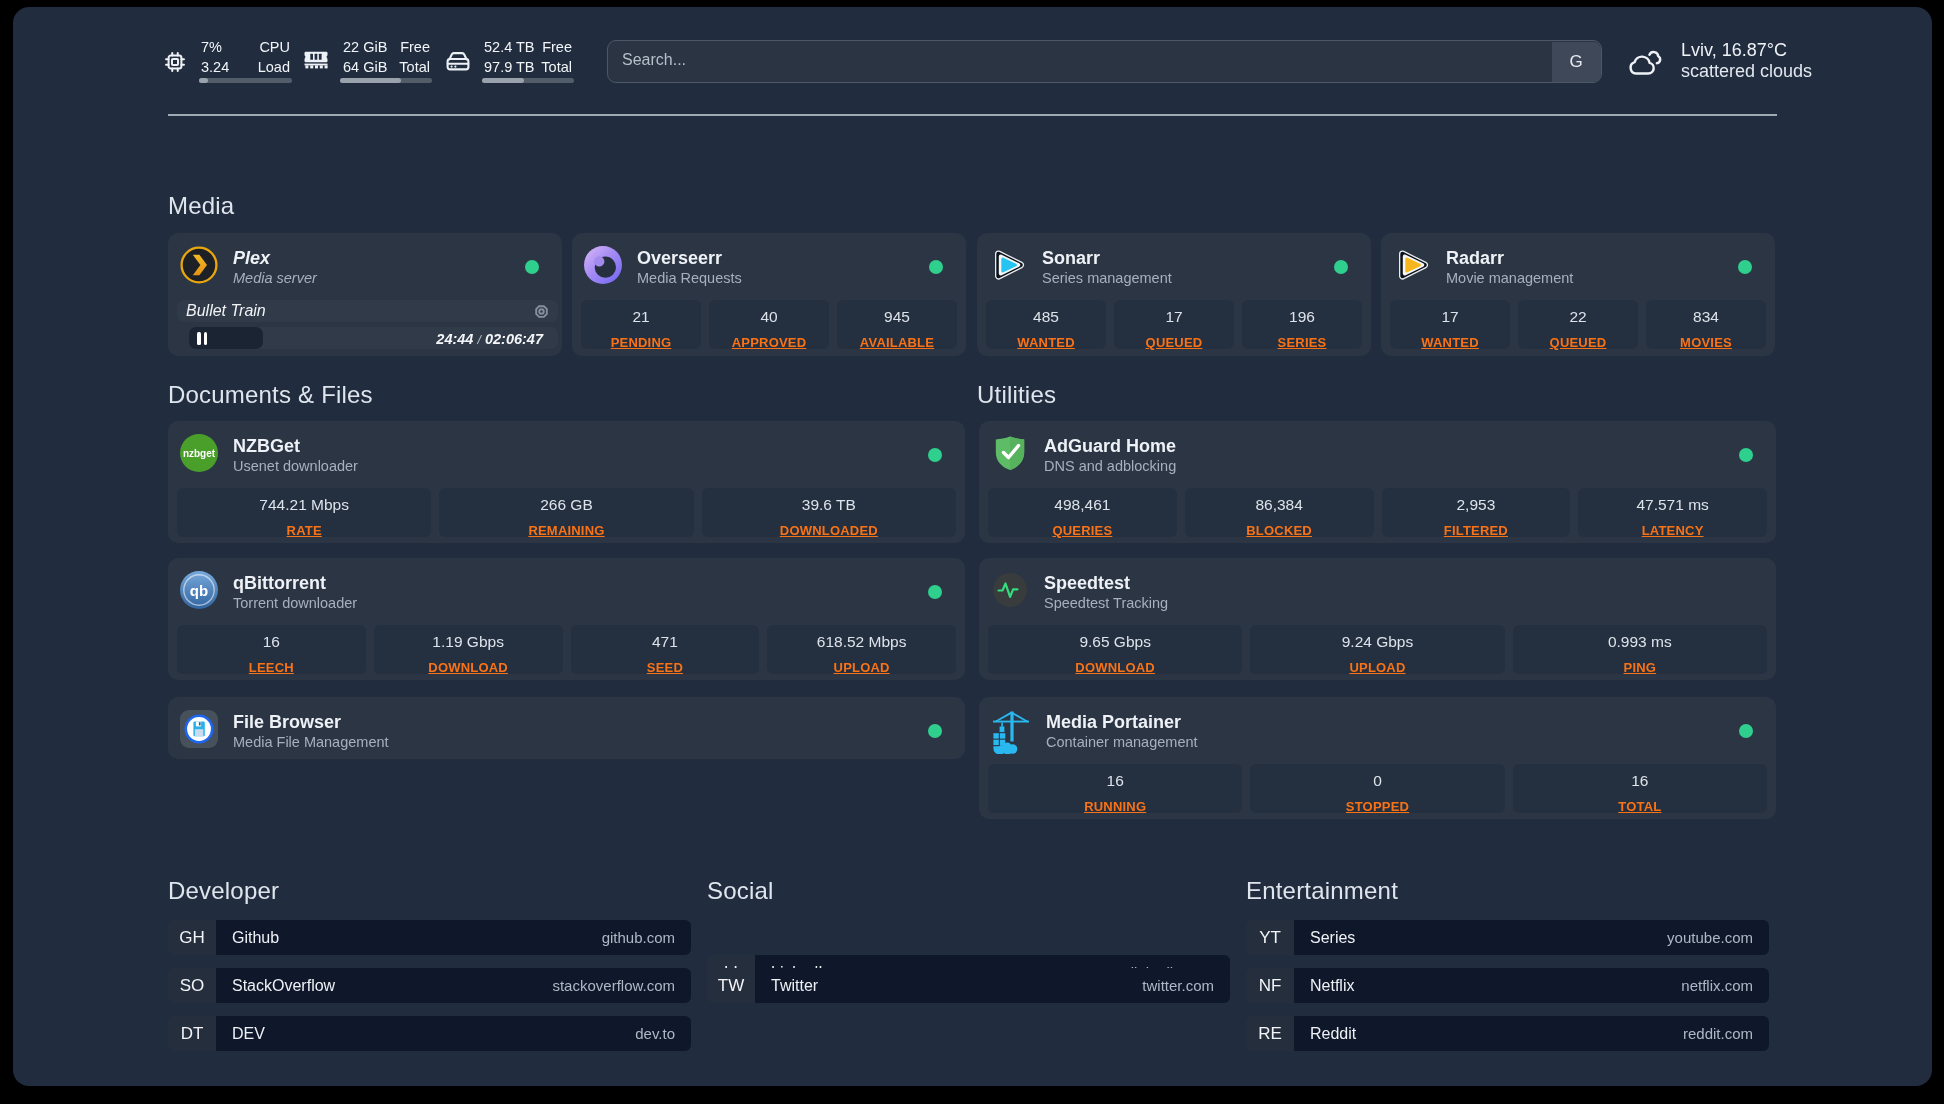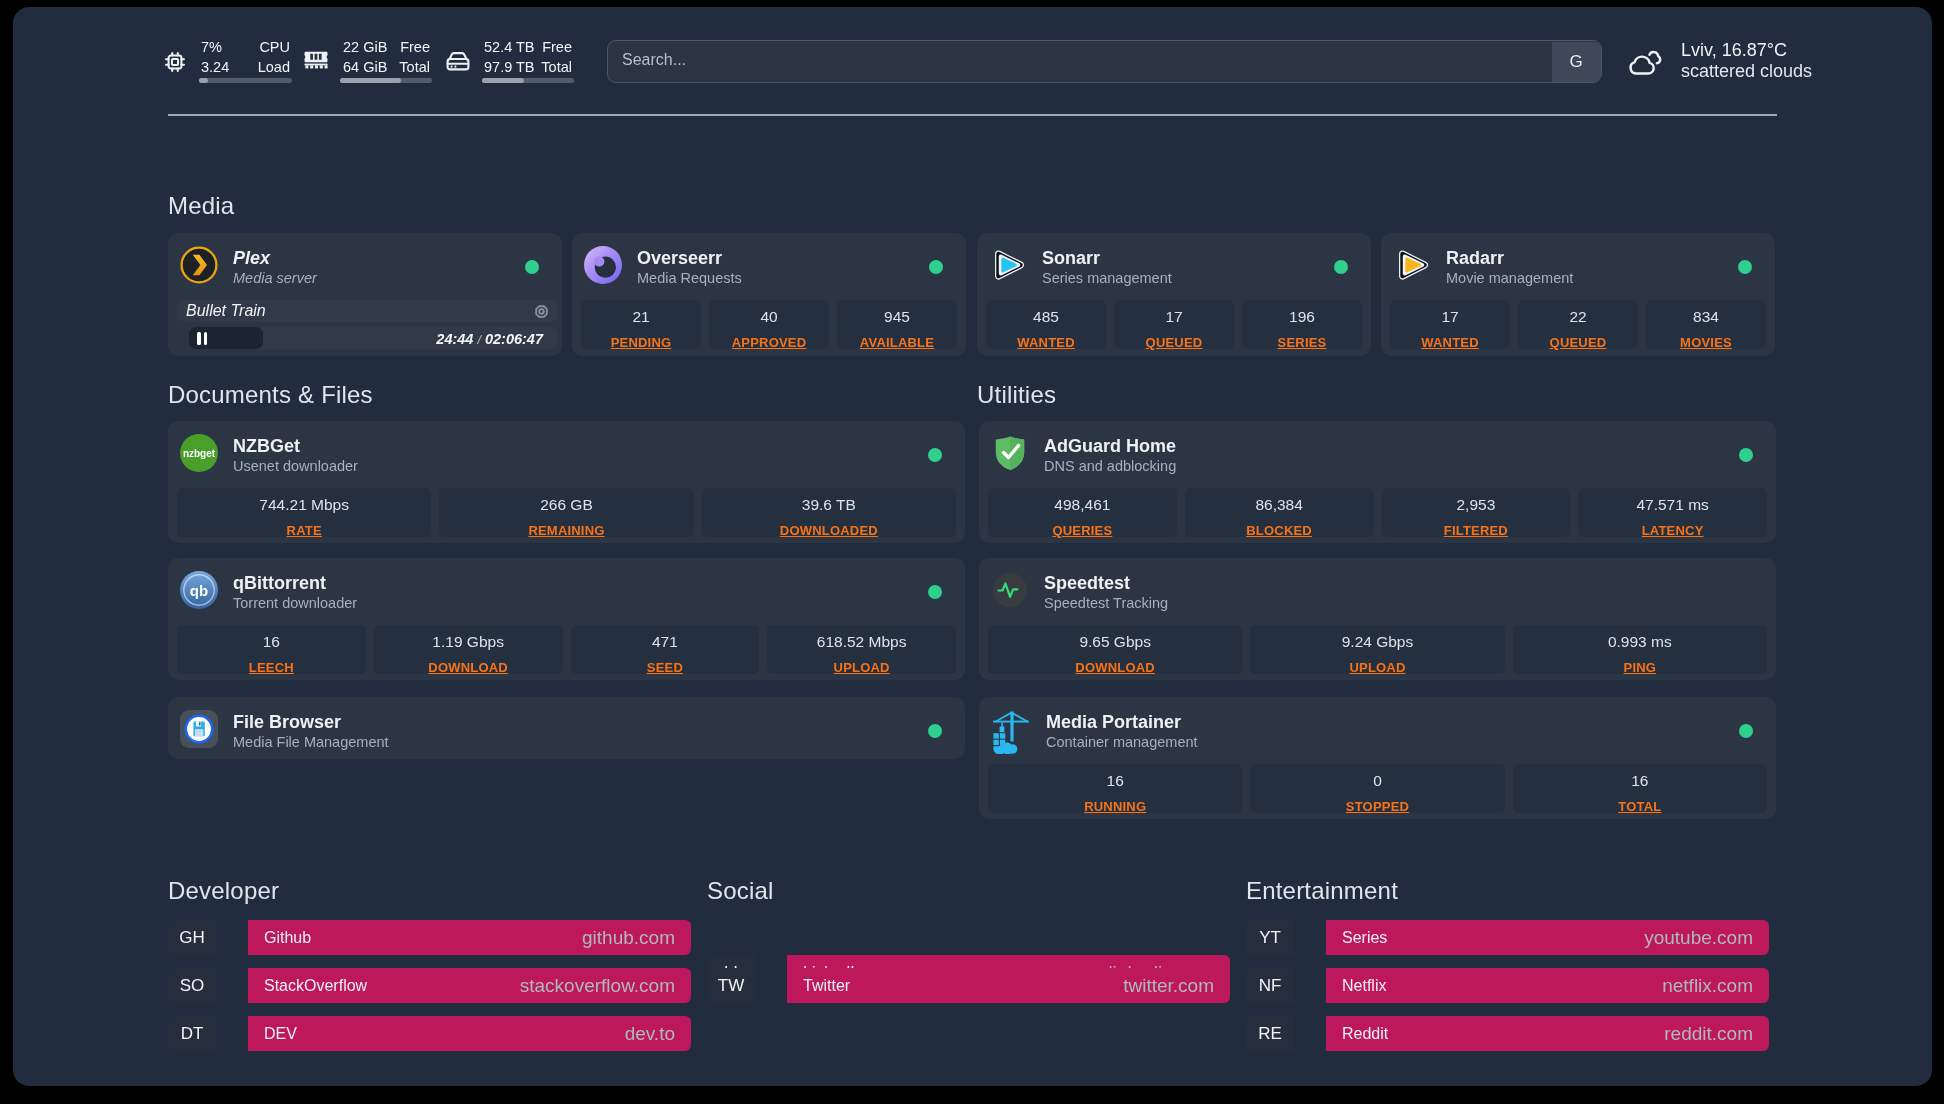--- a/index.html
+++ b/index.html
@@ -11,25 +11,25 @@
   .card { position:absolute; background:#2b3544; border-radius:10px; }
   .hdr { position:absolute; left:12px; top:13px; display:flex; align-items:flex-start; gap:15px; }
   .tt1 { font-size:18px; line-height:21px; font-weight:700; color:#eef1f5; }
   .tt2 { font-size:14.5px; line-height:17px; color:#a6b0be; margin-top:1px; }
   .hdr > div:last-child { margin-top:2px; }
   .dot { position:absolute; width:14px; height:14px; border-radius:50%; background:#2fcf8e; right:23px; top:27px; }
   .srow { position:absolute; left:9px; right:9px; top:67px; height:49px; display:flex; gap:8px; }
   .sb { flex:1; background:#242f3f; border-radius:6px; text-align:center; padding-top:7px; }
   .sv { font-size:15.5px; line-height:20px; color:#dde3eb; }
   .sl { font-size:13px; font-weight:700; color:#f97316; margin-top:8px; letter-spacing:0.2px;text-decoration:underline; }
-  .bm { position:absolute; height:35px; display:flex; border-radius:6px; overflow:hidden;gap:32px; }
+  .bm { position:absolute; height:35px; display:flex; border-radius:6px; overflow:hidden; }
   .ab { width:48px; background:#252e3d; color:#f2f4f7; font-size:17px; display:flex; align-items:center; justify-content:center; flex:none; }
-  .bar { flex:1; background:#be185d; display:flex; align-items:center; justify-content:space-between; padding:0 16px; }
+  .bar { flex:1; background:#0f172a; display:flex; align-items:center; justify-content:space-between; padding:0 16px; }
   .bn { font-size:16px; color:#eef1f5; }
-  .bu { font-size:19px; color:#aeb8c4; }
+  .bu { font-size:15px; color:#aeb8c4; }
   .rw-txt { position:absolute; font-size:14.5px; line-height:19.5px; color:#f2f5f8; }
   .rw-txt div { white-space:pre; }
   .pb { position:absolute; height:4.5px; border-radius:2.5px; background:#535d6a; }
   .pb i { position:absolute; left:0; top:0; bottom:0; border-radius:3px; background:#99a1ac; }
 </style>
 </head>
 <body>
 <div class="frame"></div>
 
 <svg class="abs" style="left:164px;top:51px" width="22" height="22" viewBox="0 0 24 24" fill="none" stroke="#eef2f6" stroke-width="2.2" stroke-linecap="round" stroke-linejoin="round">

